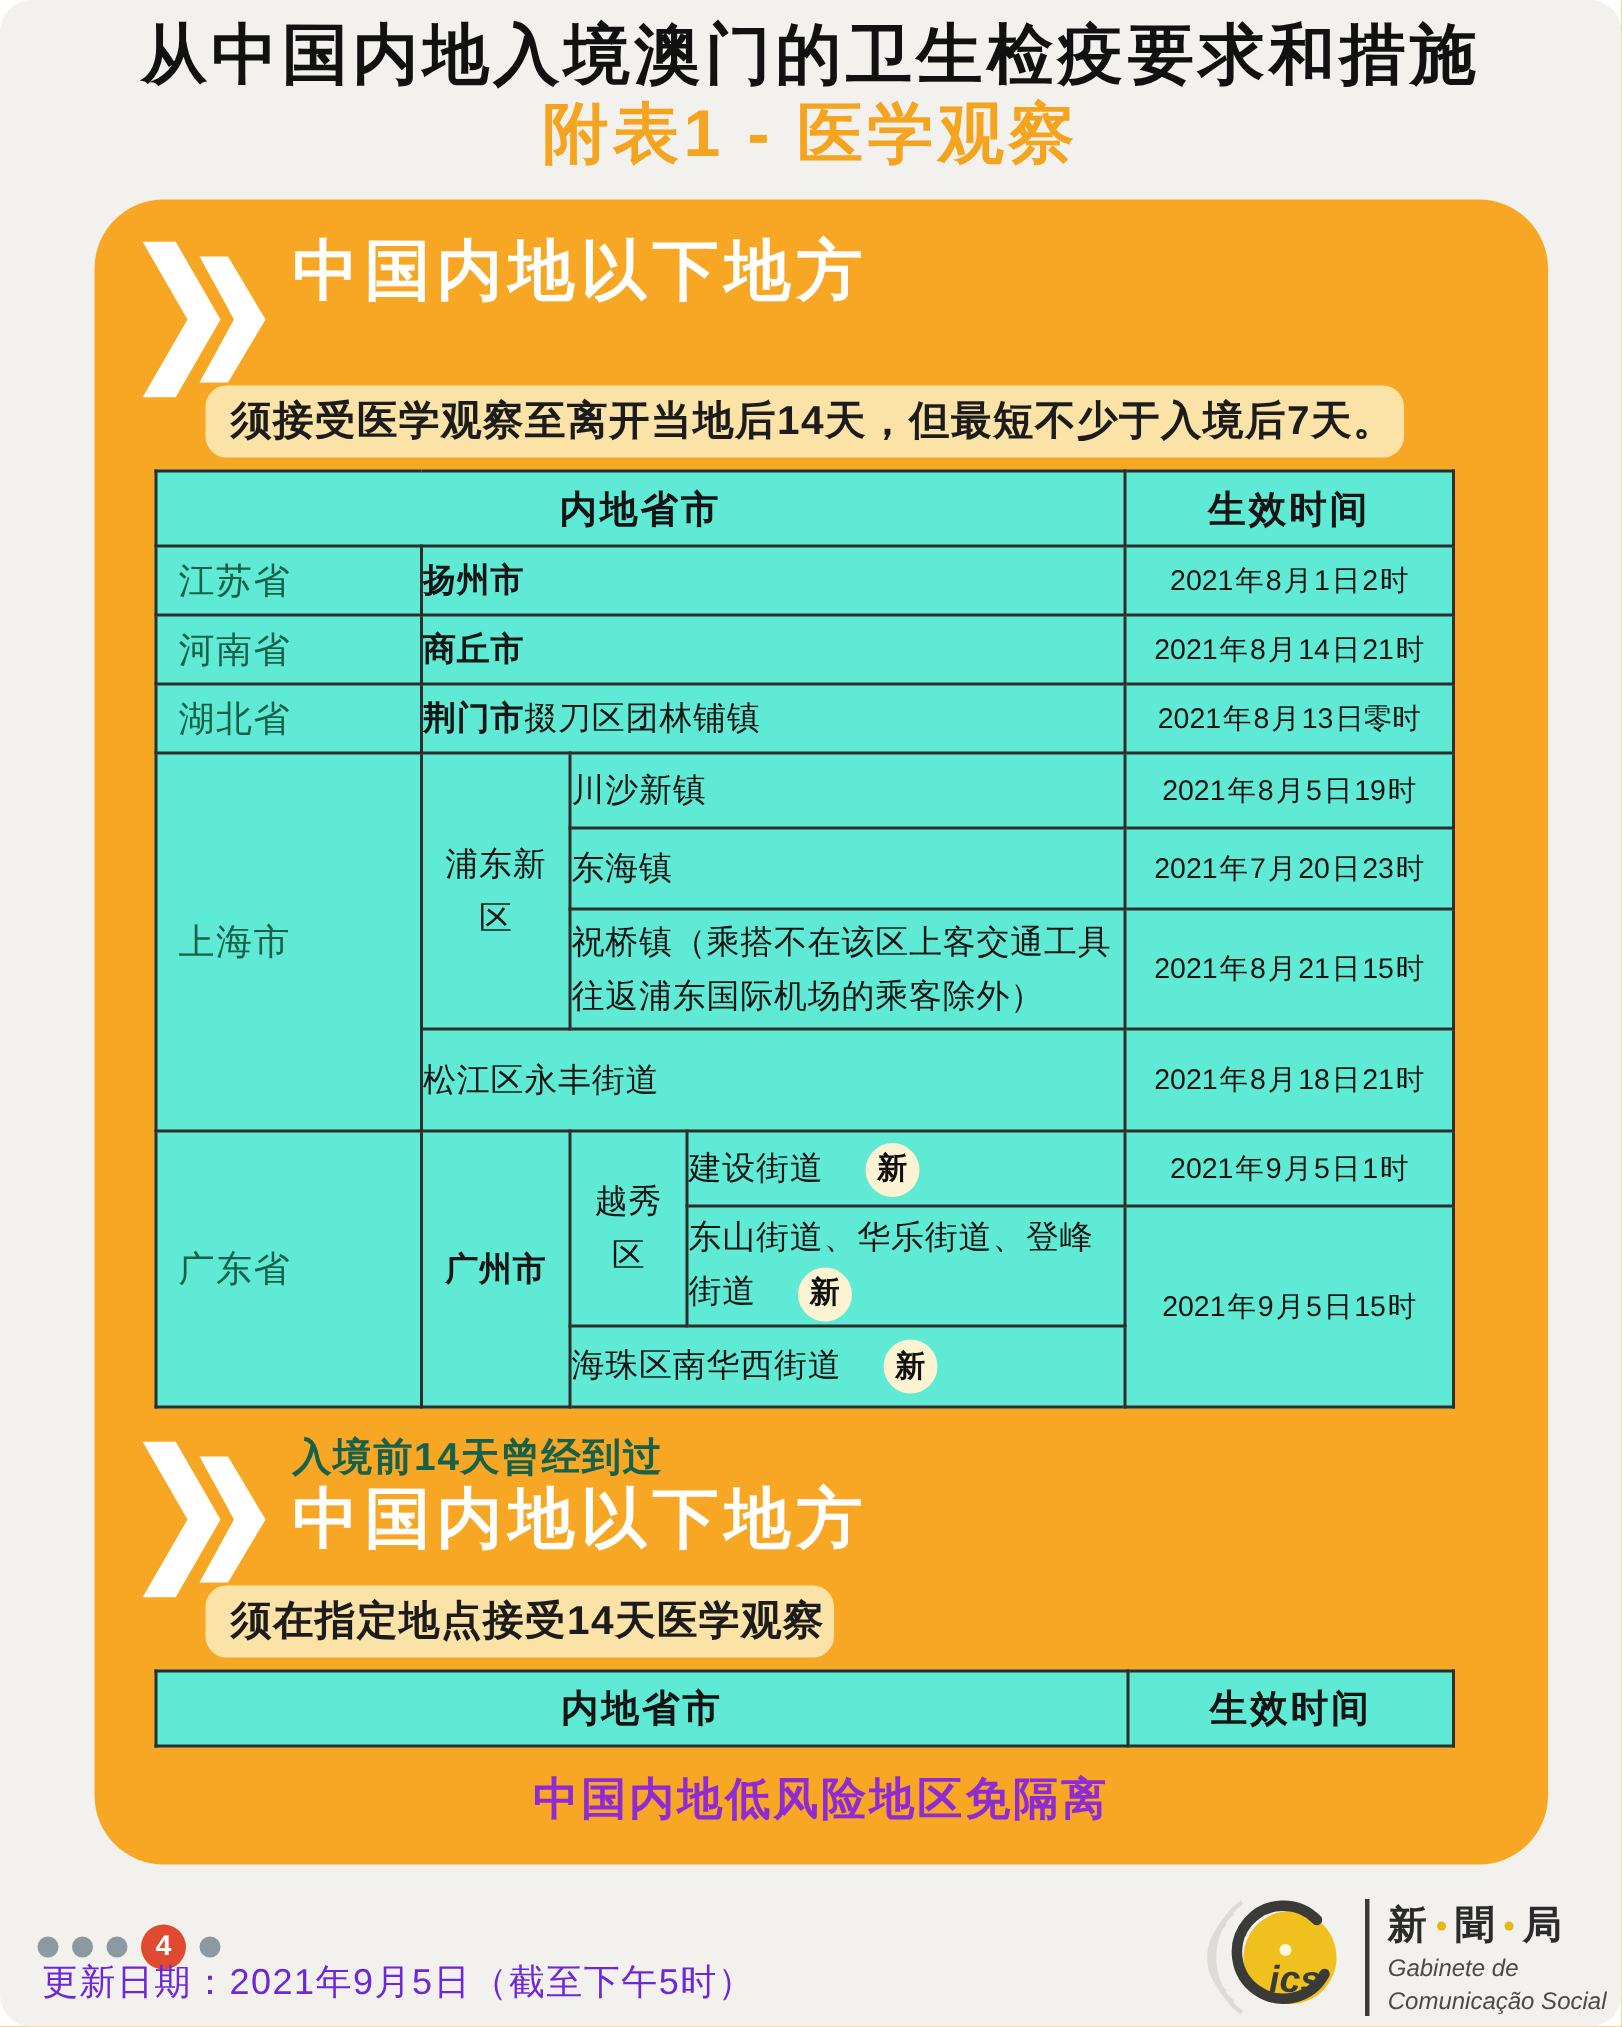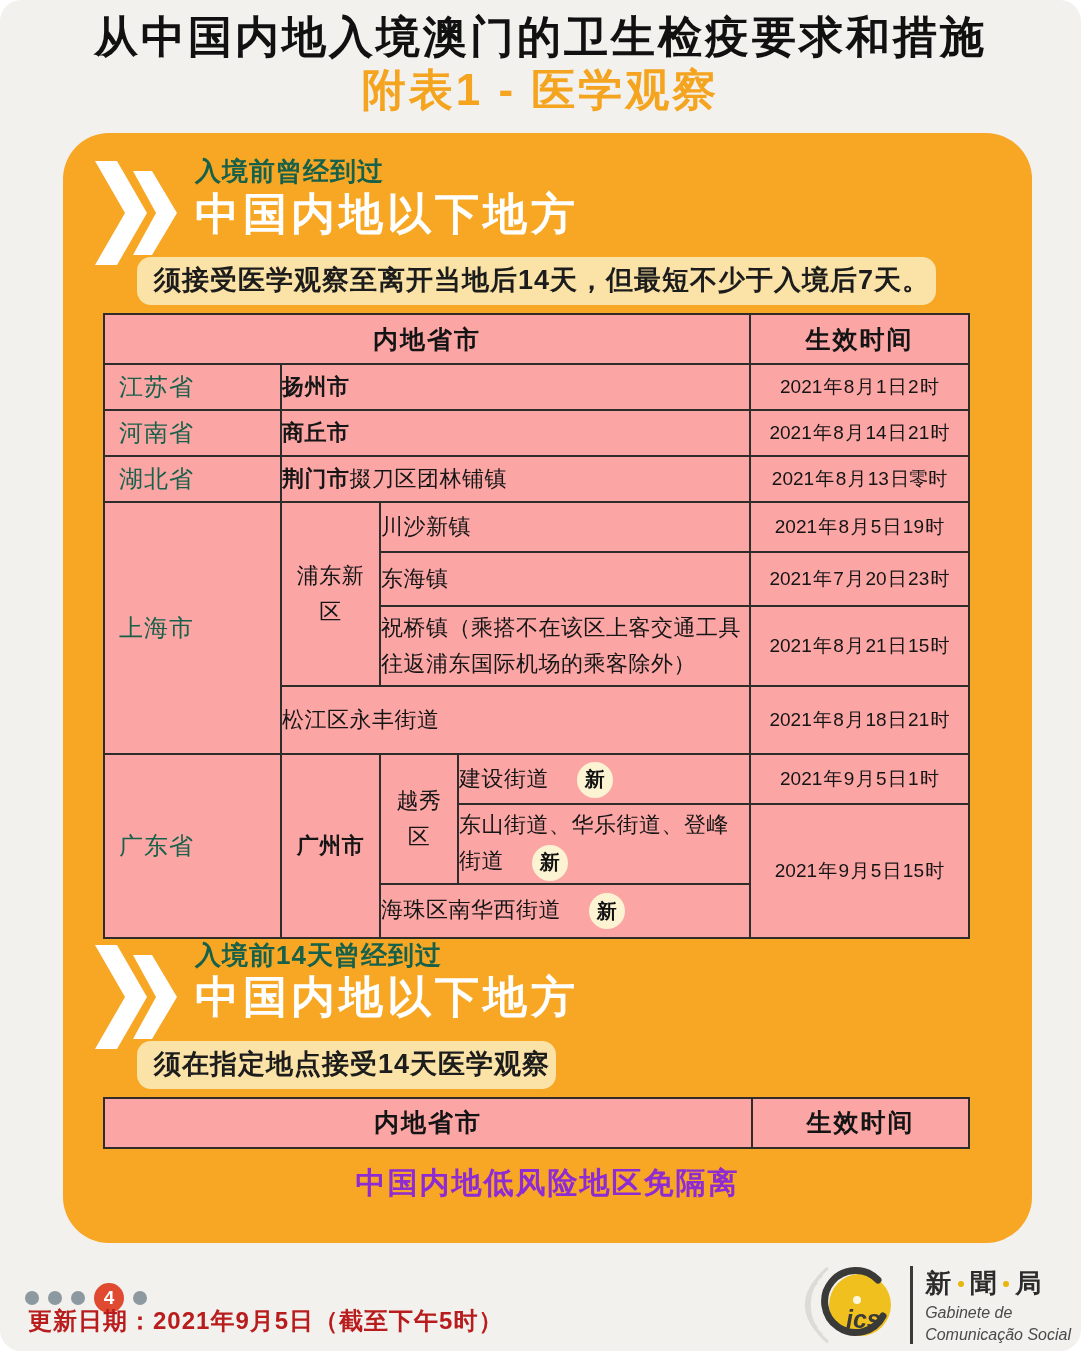--- a/index.html
+++ b/index.html
@@ -10,52 +10,52 @@
   .title{margin:0;padding-top:12px;text-align:center;font-size:44px;font-weight:800;
          color:#111;letter-spacing:3px;line-height:1.15;}
   .subtitle{margin:2px 0 0 0;text-align:center;font-size:44px;font-weight:800;
             color:#F5A41F;letter-spacing:3px;line-height:1.15;}
 
   
   .panel{position:relative;margin:18px 0 0 63px;width:969px;height:1110px;
          background:#F7A724;border-radius:46px;overflow:hidden;}
   .sec-head{position:relative;display:flex;align-items:flex-start;margin:0 0 0 32px;height:96px;}
   .sec-head.first{margin-top:22px;}
-  .sec-head.second{}
+  .sec-head.second{margin-top:16px;}
   .chevrons{flex:0 0 auto;margin-top:6px;}
   .sec-texts{margin-left:14px;}
   .sec-marker{font-size:26px;font-weight:800;color:#17614A;line-height:1.25;letter-spacing:1px;}
   .sec-heading{font-size:44px;font-weight:800;color:#FFFFFF;letter-spacing:4px;line-height:1.2;}
   .note-pill{display:inline-block;margin:6px 0 0 74px;background:#FBE3A7;border-radius:14px;
              padding:5px 6px 7px 17px;font-size:27px;font-weight:800;color:#1c1c1c;letter-spacing:1px;}
 
   
   table{border-collapse:collapse;table-layout:fixed;margin:8px 0 0 40px;width:865px;
-        background:#fca5a5;}
+        background:#5eead4;}
   th,td{border:2px solid #2e2d2b;vertical-align:middle;padding:2px 6px;}
   th{font-size:25px;font-weight:800;color:#141414;text-align:center;letter-spacing:2px;}
   td.province{font-size:24px;font-weight:400;color:#17614A;padding-left:14px;letter-spacing:1px;}
   td.place{font-size:22px;color:#161616;padding-left:0;line-height:1.65;letter-spacing:0.5px;}
   td.place .b{font-weight:800;}
   td.center{text-align:center;padding-left:6px;}
   td.time{font-size:19px;color:#141414;text-align:center;word-spacing:-4px;font-weight:500;}
   tr.h-hdr{height:50px;} tr.h-46{height:46px;} tr.h-50{height:50px;} tr.h-54{height:54px;}
   tr.h-80{height:80px;} tr.h-58{height:68px;} tr.h-74{height:74px;}
   .badge{display:inline-flex;align-items:center;justify-content:center;width:36px;height:36px;
          border-radius:50%;background:#FCF3D3;font-size:20px;font-weight:800;color:#111;
          margin-left:28px;vertical-align:middle;}
 
   .footnote{margin-top:14px;text-align:center;font-size:30px;font-weight:800;color:#8E2BD3;letter-spacing:2px;}
 
   
   .pager{position:absolute;left:25px;top:1283px;display:flex;align-items:center;gap:9px;}
   .dot{width:14px;height:14px;border-radius:50%;background:#8D99A0;}
   .page-badge{width:30px;height:30px;border-radius:50%;background:#DF4A31;color:#fff;
               display:flex;align-items:center;justify-content:center;font-size:19px;font-weight:800;}
-  .update{position:absolute;left:28px;top:1305px;font-size:24px;font-weight:700;color:#b91c1c;letter-spacing:1px;}
+  .update{position:absolute;left:28px;top:1305px;font-size:24px;font-weight:400;color:#6d28d9;letter-spacing:1px;}
 
   .gcs-logo{position:absolute;right:10px;top:1260px;display:flex;align-items:center;}
   .logo-text{border-left:3px solid #3A3A38;padding-left:12px;margin-left:4px;}
   .logo-cjk{display:flex;align-items:center;font-size:26px;color:#2B2B2B;font-weight:600;letter-spacing:1px;}
   .cjk-dot{display:inline-block;width:6px;height:6px;border-radius:50%;background:#E9B60C;margin:0 6px;}
   .logo-latin{font-style:italic;font-size:16px;color:#4A4A48;line-height:1.2;margin-top:2px;}
 </style>
 </head>
 <body>
 
@@ -65,21 +65,20 @@
   <h2 class="subtitle">附表1 - 医学观察</h2>
 
   <div class="panel">
 
     <div class="sec-head first">
       <svg class="chevrons" width="86" height="104" viewBox="0 0 86 104">
         <polygon points="0,0 22,0 52,52 22,104 0,104 30,52" fill="#FFFFFF"></polygon>
         <polygon points="38,10 57,10 82,52 57,94 38,94 61,52" fill="#FFFFFF"></polygon>
       </svg>
       <div class="sec-texts">
-        <div class="sec-marker">入境前曾经到过</div>
         <div class="sec-heading">中国内地以下地方</div>
       </div>
     </div>
     <div>
       <span class="note-pill">须接受医学观察至离开当地后14天，但最短不少于入境后7天。</span>
     </div>
 
     <table>
       <colgroup>
           <col style="width:177px">

